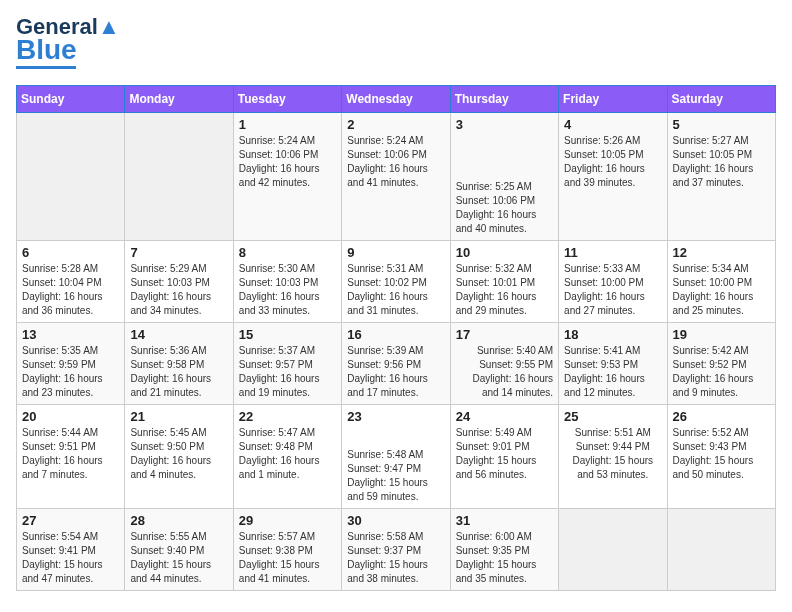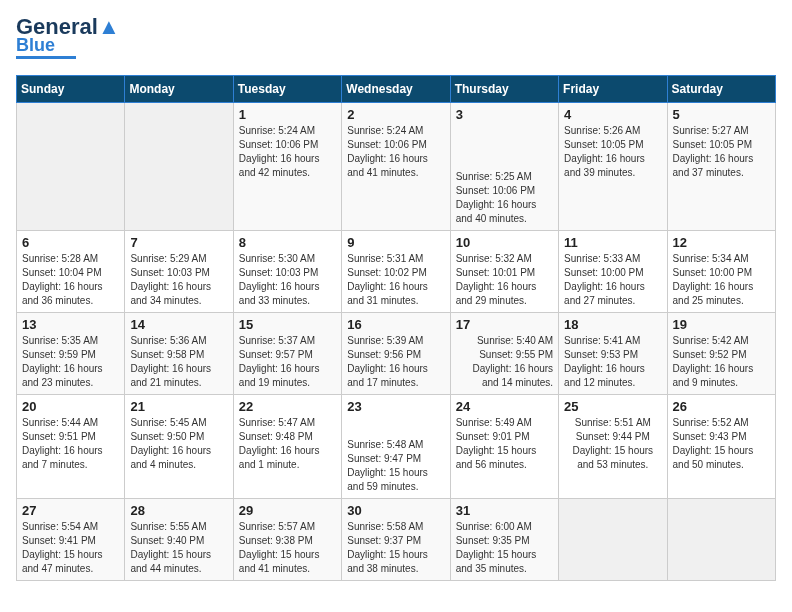--- a/index.html
+++ b/index.html
@@ -47,21 +47,21 @@
     .location-title {
       font-size: 15px;
       color: #333;
     }
     table {
       width: 100%;
       border-collapse: collapse;
       font-size: 10.5px;
     }
     thead tr th {
-      background: #0c4a6e;
+      background: #8b5cf6;
       color: #fff;
       padding: 6px 4px;
       text-align: left;
       font-size: 12px;
       font-weight: bold;
       border: 1px solid #2e7fd4;
     }
     tbody tr td {
       border: 1px solid #ccc;
       vertical-align: top;
@@ -91,21 +91,21 @@
   </style>
 </head>
 <body>
 
 <div class="header">
   <div class="logo">
     <div style="display:flex;align-items:flex-start;">
       <span class="logo-text">General<span>▲</span></span>
     </div>
     <div style="display:flex;align-items:center;margin-top:-2px;">
-      <span class="logo-text" style="color:#2e7fd4;font-size:18px;font-weight:bold;">Blue</span>
+      <span class="logo-text" style="color:#2e7fd4;font-size:28px;font-weight:bold;">Blue</span>
     </div>
     <div class="logo-line"></div>
   </div>
   <div class="title-block">
     <div class="month-title"></div>
     <div class="location-title"></div>
   </div>
 </div>
 
 <table>

